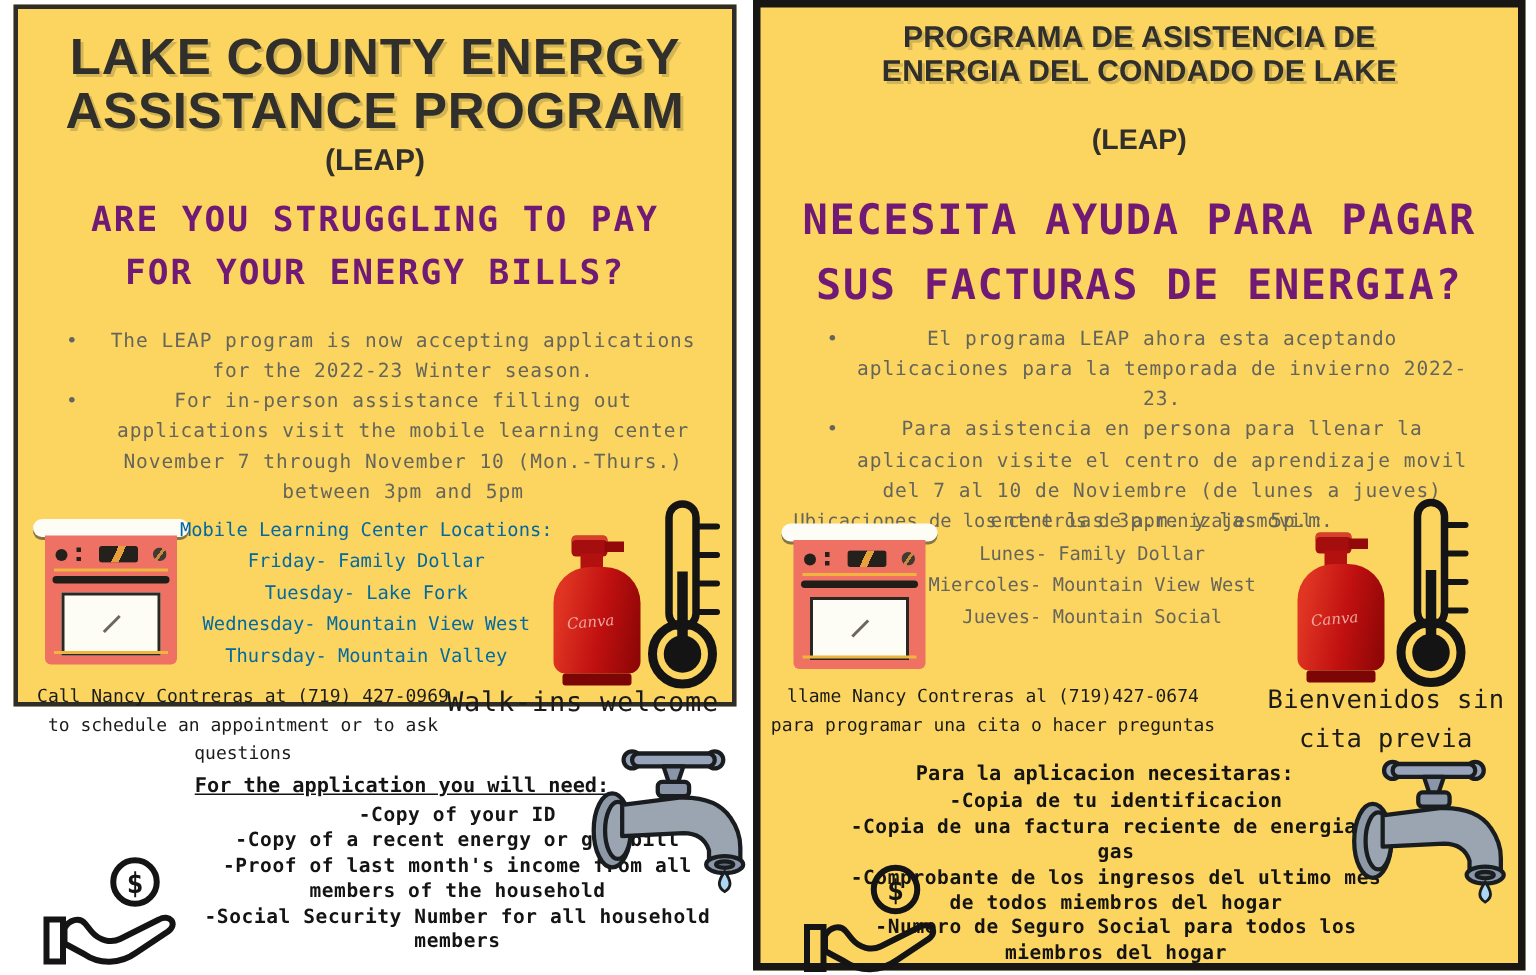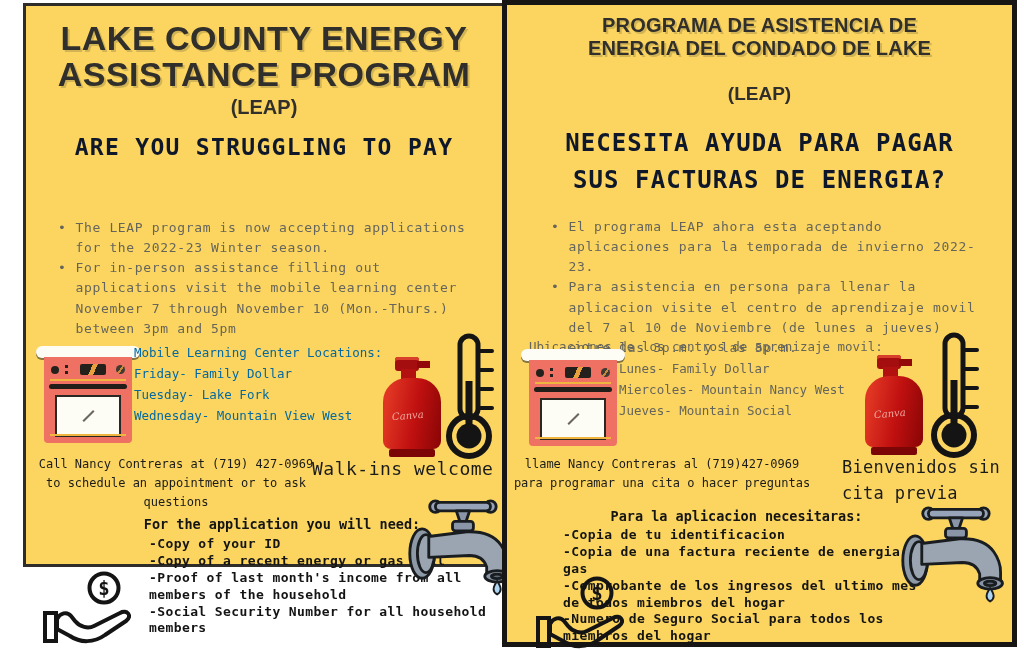--- a/index.html
+++ b/index.html
@@ -1,51 +1,51 @@
 <!DOCTYPE html>
 <html><head>
 <meta charset="utf-8">
 <style>
   html,body{margin:0;padding:0;background:#ffffff;}
   .stage{position:relative;width:1024px;height:650px;background:#ffffff;overflow:hidden;
          font-family:"DejaVu Sans Mono",monospace;}
   .flyer{position:absolute;background:#fbd55f;box-sizing:border-box;}
-  .flyer-en{left:23px;top:3px;width:482px;height:564px;border:3px solid #2e2d2a;}
+  .flyer-en{left:9px;top:3px;width:482px;height:468px;border:3px solid #2e2d2a;}
   .flyer-es{left:502px;top:0;width:515px;height:647px;border:5px solid #171614;}
-  .abs{position:absolute;}
+  .abs{position:absolute;text-align:center;}
   .title{left:0;right:0;text-align:center;color:#312f2b;
          font-family:"Liberation Sans",sans-serif;font-weight:900;
          text-shadow:2px 2px 0 rgba(70,65,50,0.22);}
   .flyer-en .title{top:14px;font-size:34px;line-height:1.06;letter-spacing:.5px;}
   .flyer-es .title{top:9px;font-size:20px;line-height:1.15;letter-spacing:.2px;}
   .leap{left:0;right:0;text-align:center;color:#312f2b;
         font-family:"Liberation Sans",sans-serif;font-weight:900;}
   .flyer-en .leap{top:90px;font-size:20px;}
   .flyer-es .leap{top:78px;font-size:19px;}
-  .question{left:0;right:0;text-align:center;color:#0f172a;font-weight:bold;}
+  .question{left:0;right:0;text-align:center;color:#701a75;font-weight:bold;}
   .flyer-en .question{top:124px;font-size:23px;line-height:1.5;letter-spacing:1.3px;}
-  .flyer-es .question{top:120px;font-size:24px;line-height:1.55;letter-spacing:1.1px;}
+  .flyer-es .question{top:120px;font-size:28px;line-height:1.55;letter-spacing:1.1px;}
   .bullets{top:212px;font-size:13px;line-height:1.55;letter-spacing:.65px;color:#66655c;}
   .flyer-en .bullets{left:32px;width:432px;}
   .flyer-es .bullets{left:44px;width:430px;}
   .brow{display:flex;gap:9px;}
   .brow::before{content:"•";flex:0 0 auto;color:#66655c;}
   .loc-block{font-size:12.5px;line-height:1.68;color:#0369a1;}
   .flyer-en .loc-block{left:108px;top:336px;}
   .flyer-es .loc-heading{left:22px;top:334px;font-size:12.5px;color:#66655c;}
   .flyer-es .loc-list{left:112px;top:353px;font-size:12.5px;line-height:1.68;color:#66655c;}
   .loc-item{display:block;}
   .contact{text-align:center;font-size:12px;line-height:1.6;color:#1b1b1b;}
   .flyer-en .contact{left:4px;top:449px;width:292px;}
   .flyer-es .contact{left:2px;top:450px;width:306px;}
   .walkins{color:#1b1b1b;}
   .flyer-en .walkins{left:286px;top:452px;font-size:18px;letter-spacing:.5px;}
   .flyer-es .walkins{left:335px;top:450px;width:164px;font-size:17px;line-height:1.5;letter-spacing:.3px;}
   .app-head{font-weight:bold;font-size:13.5px;color:#141414;text-align:center;}
-  .flyer-en .app-head{top:510px;left:36px;right:0;}
+  .flyer-en .app-head{top:510px;left:36px;right:0;text-decoration:underline;}
   .flyer-es .app-head{top:503px;left:0;right:46px;}
   .app-items{font-weight:bold;font-size:13px;line-height:1.3;letter-spacing:.4px;color:#141414;}
   .flyer-en .app-items{top:530px;left:80px;width:340px;margin-left:43px;}
   .flyer-es .app-items{top:522px;left:56px;width:362px;}
   
   .oven{width:104px;height:97px;}
   .flyer-en .oven{left:10px;top:340px;}
   .flyer-es .oven{left:14px;top:344px;}
   .oven-top{position:absolute;top:0;left:0;right:0;height:12px;background:#fdfcf5;border-radius:7px;
             box-shadow:0 2px 0 rgba(40,40,40,.55);}
@@ -95,20 +95,21 @@
 <div class="stage">
 
   <div class="flyer flyer-en">
     <div class="abs title">
       <div>LAKE COUNTY ENERGY</div>
       <div>ASSISTANCE PROGRAM</div>
     </div>
     <div class="abs leap">(LEAP)</div>
     <div class="abs question">
       <div>ARE YOU STRUGGLING TO PAY</div>
+      <div>FOR YOUR ENERGY BILLS?</div>
     </div>
 
     <div class="abs bullets">
       <div class="brow">
           <span>The LEAP program is now accepting applications for the 2022-23 Winter season.</span>
         </div>
       <div class="brow">
           <span>For in-person assistance filling out applications visit the mobile learning center November 7 through November 10 (Mon.-Thurs.) between 3pm and 5pm</span>
         </div>
     </div>
@@ -129,20 +130,21 @@
           </div>
         <div class="oven-stripe s2"></div>
       </div>
     </div>
 
     <div class="abs loc-block">
       <span class="loc-item">Mobile Learning Center Locations:</span>
       <span class="loc-item">Friday- Family Dollar</span>
       <span class="loc-item">Tuesday- Lake Fork</span>
       <span class="loc-item">Wednesday- Mountain View West</span>
+      <span class="loc-item">Thursday- Mountain Valley</span>
     </div>
 
     <div class="abs gas">
       <div class="gas-valve"></div>
         <div class="gas-pipe"></div>
         <div class="gas-neck"></div>
       <div class="gas-body">
           <span class="gas-label">Canva</span>
         </div>
       <div class="gas-base"></div>
@@ -237,21 +239,21 @@
         <div class="oven-handle"></div>
         <div class="oven-door">
             <i></i>
           </div>
         <div class="oven-stripe s2"></div>
       </div>
     </div>
 
     <div class="abs loc-list">
       <span class="loc-item">Lunes- Family Dollar</span>
-      <span class="loc-item">Miercoles- Mountain Nancy West</span>
+      <span class="loc-item">Miercoles- Mountain View West</span>
       <span class="loc-item">Jueves- Mountain Social</span>
     </div>
 
     <div class="abs gas">
       <div class="gas-valve"></div>
         <div class="gas-pipe"></div>
         <div class="gas-neck"></div>
       <div class="gas-body">
           <span class="gas-label">Canva</span>
         </div>
@@ -266,21 +268,21 @@
           <line x1="36" y1="56" x2="49" y2="56"></line>
             <line x1="36" y1="75" x2="49" y2="75"></line>
         </g>
         <rect x="17" y="3" width="18" height="82" rx="9" fill="none" stroke="#141414" stroke-width="5"></rect>
         <circle cx="26" cy="103" r="20" fill="none" stroke="#141414" stroke-width="6"></circle>
         <rect x="22.5" y="48" width="7" height="52" fill="#141414"></rect>
         <circle cx="26" cy="103" r="12.5" fill="#141414"></circle>
       </svg>
     </div>
 
-    <div class="abs contact">llame Nancy Contreras al (719)427-0969 para programar una cita o hacer preguntas</div>
+    <div class="abs contact">llame Nancy Contreras al (719)427-0674 para programar una cita o hacer preguntas</div>
     <div class="abs walkins">Bienvenidos sin cita previa</div>
 
     <div class="abs app-head">Para la aplicacion necesitaras:</div>
     <div class="abs app-items">
       <div>-Copia de tu identificacion</div>
       <div>-Copia de una factura reciente de energia o gas</div>
       <div>-Comprobante de los ingresos del ultimo mes de todos miembros del hogar</div>
       <div>-Numero de Seguro Social para todos los miembros del hogar</div>
     </div>
 

